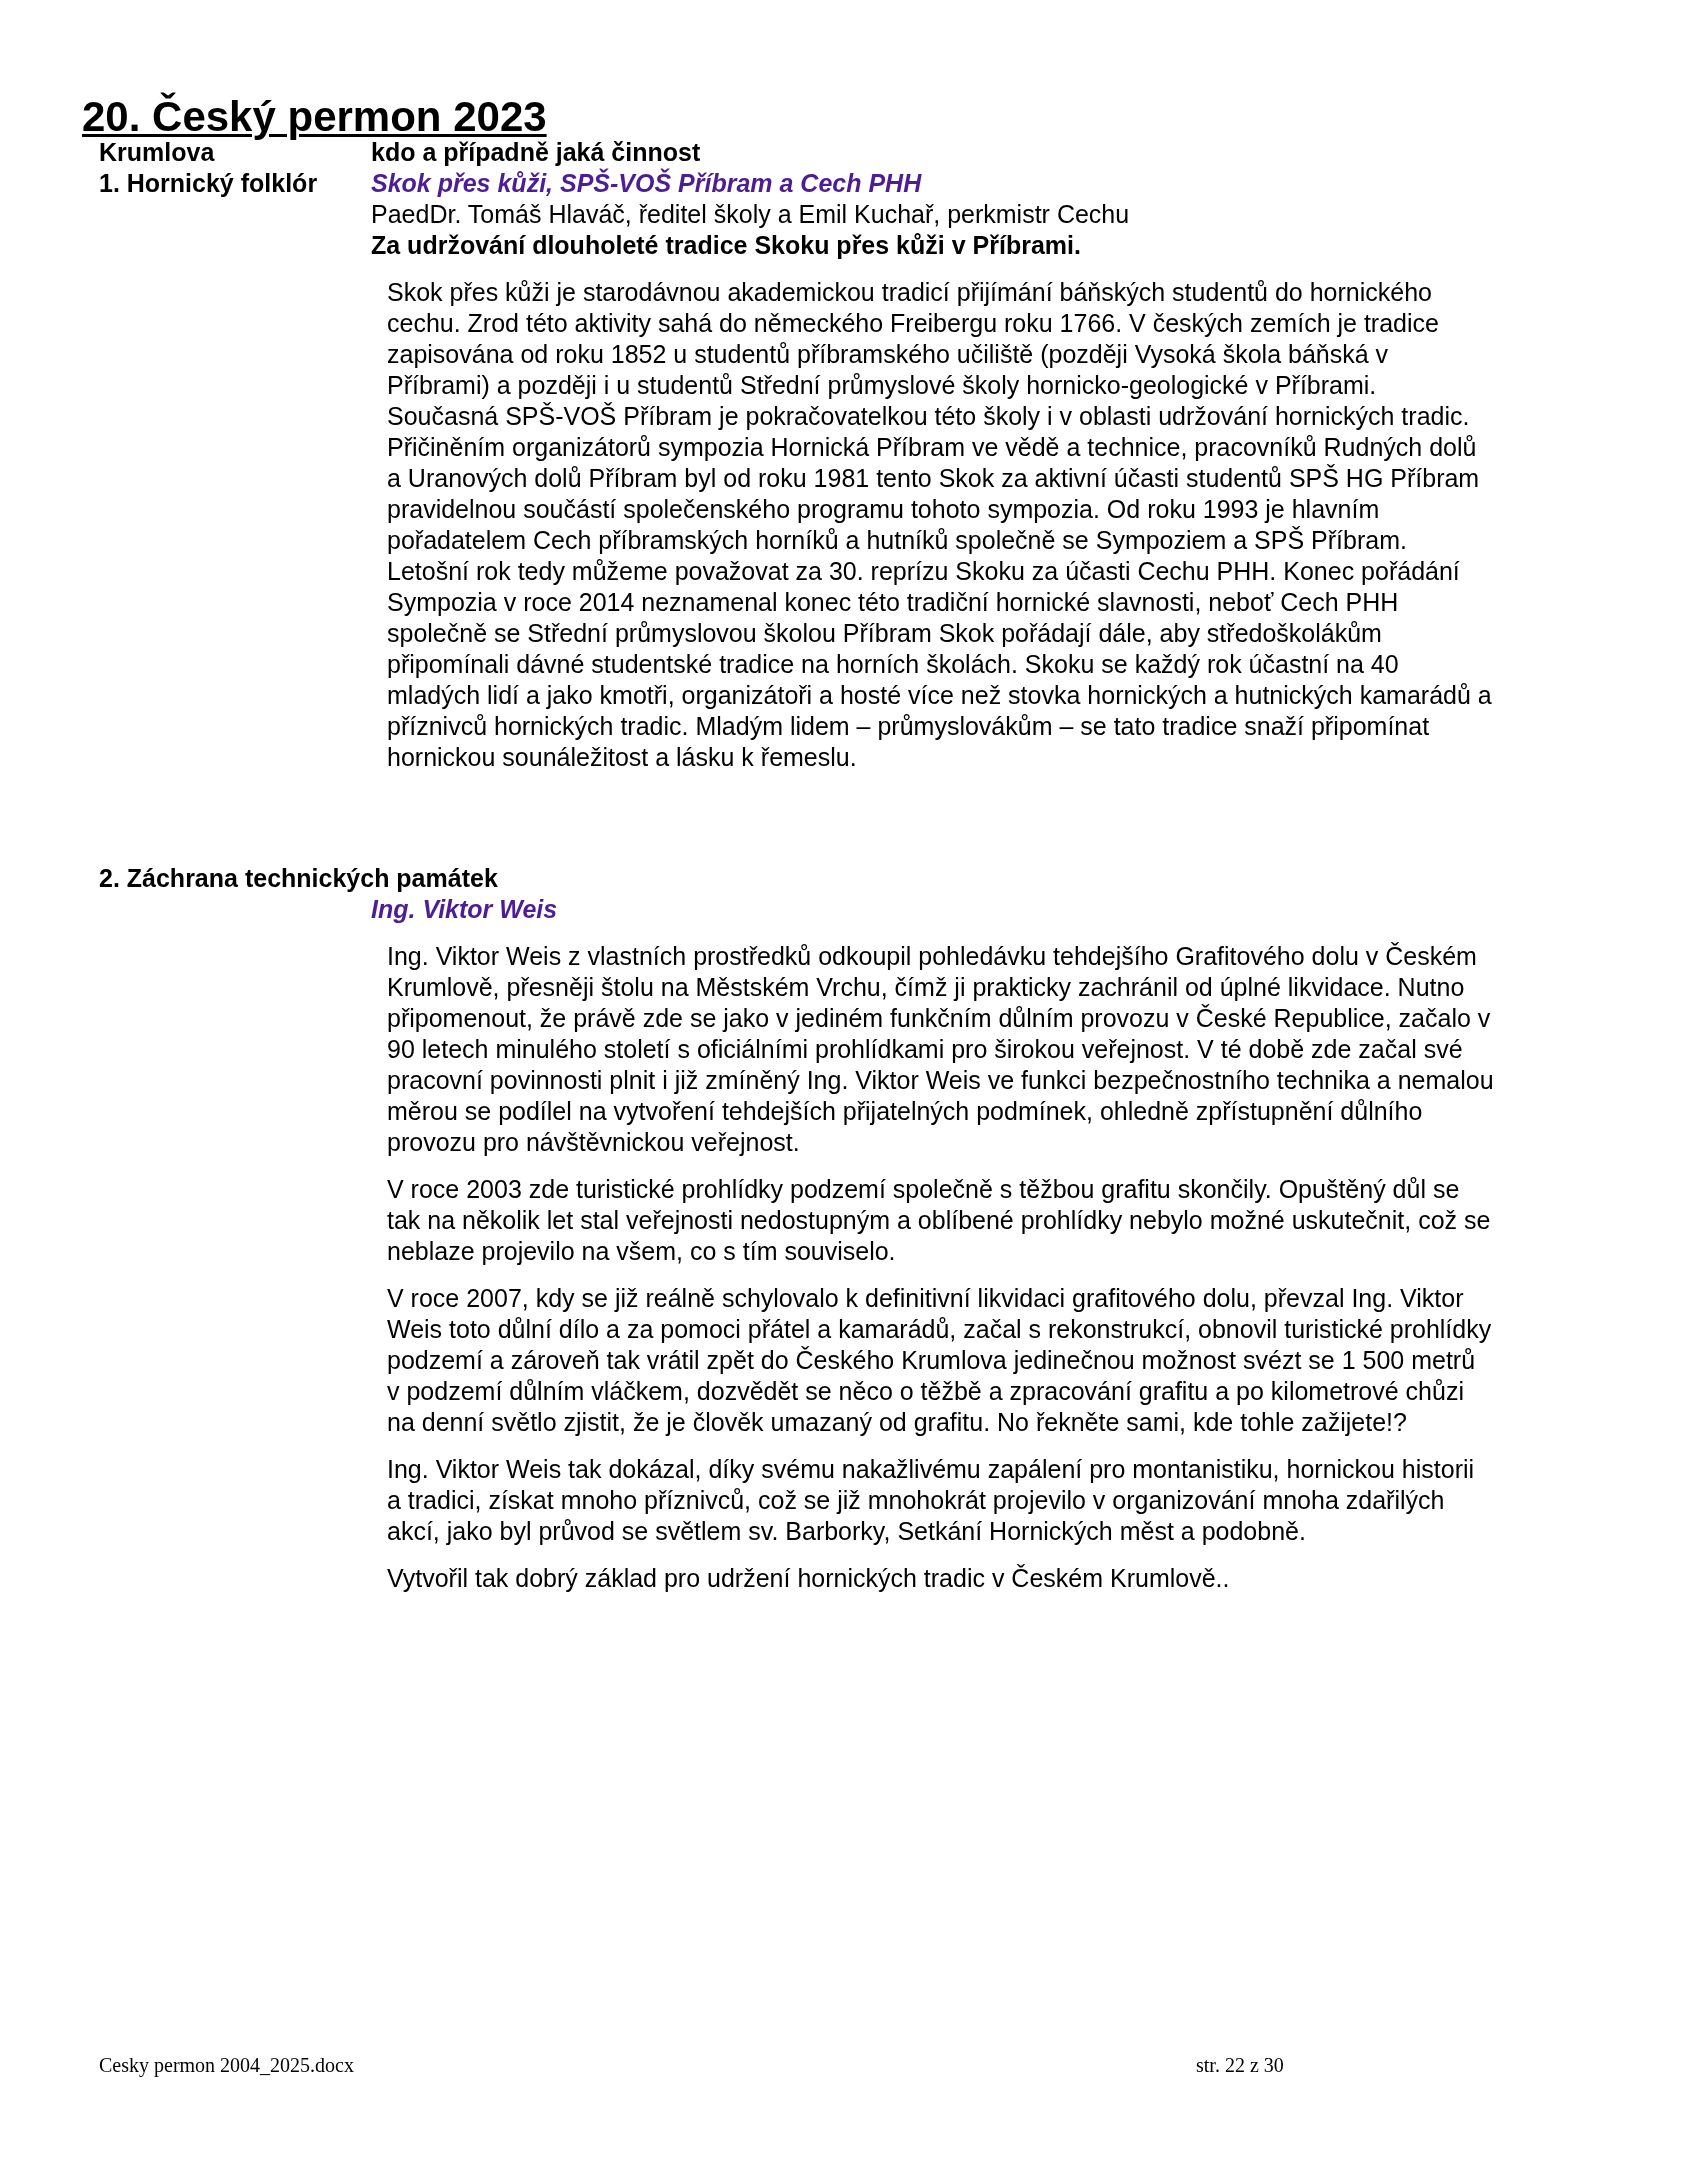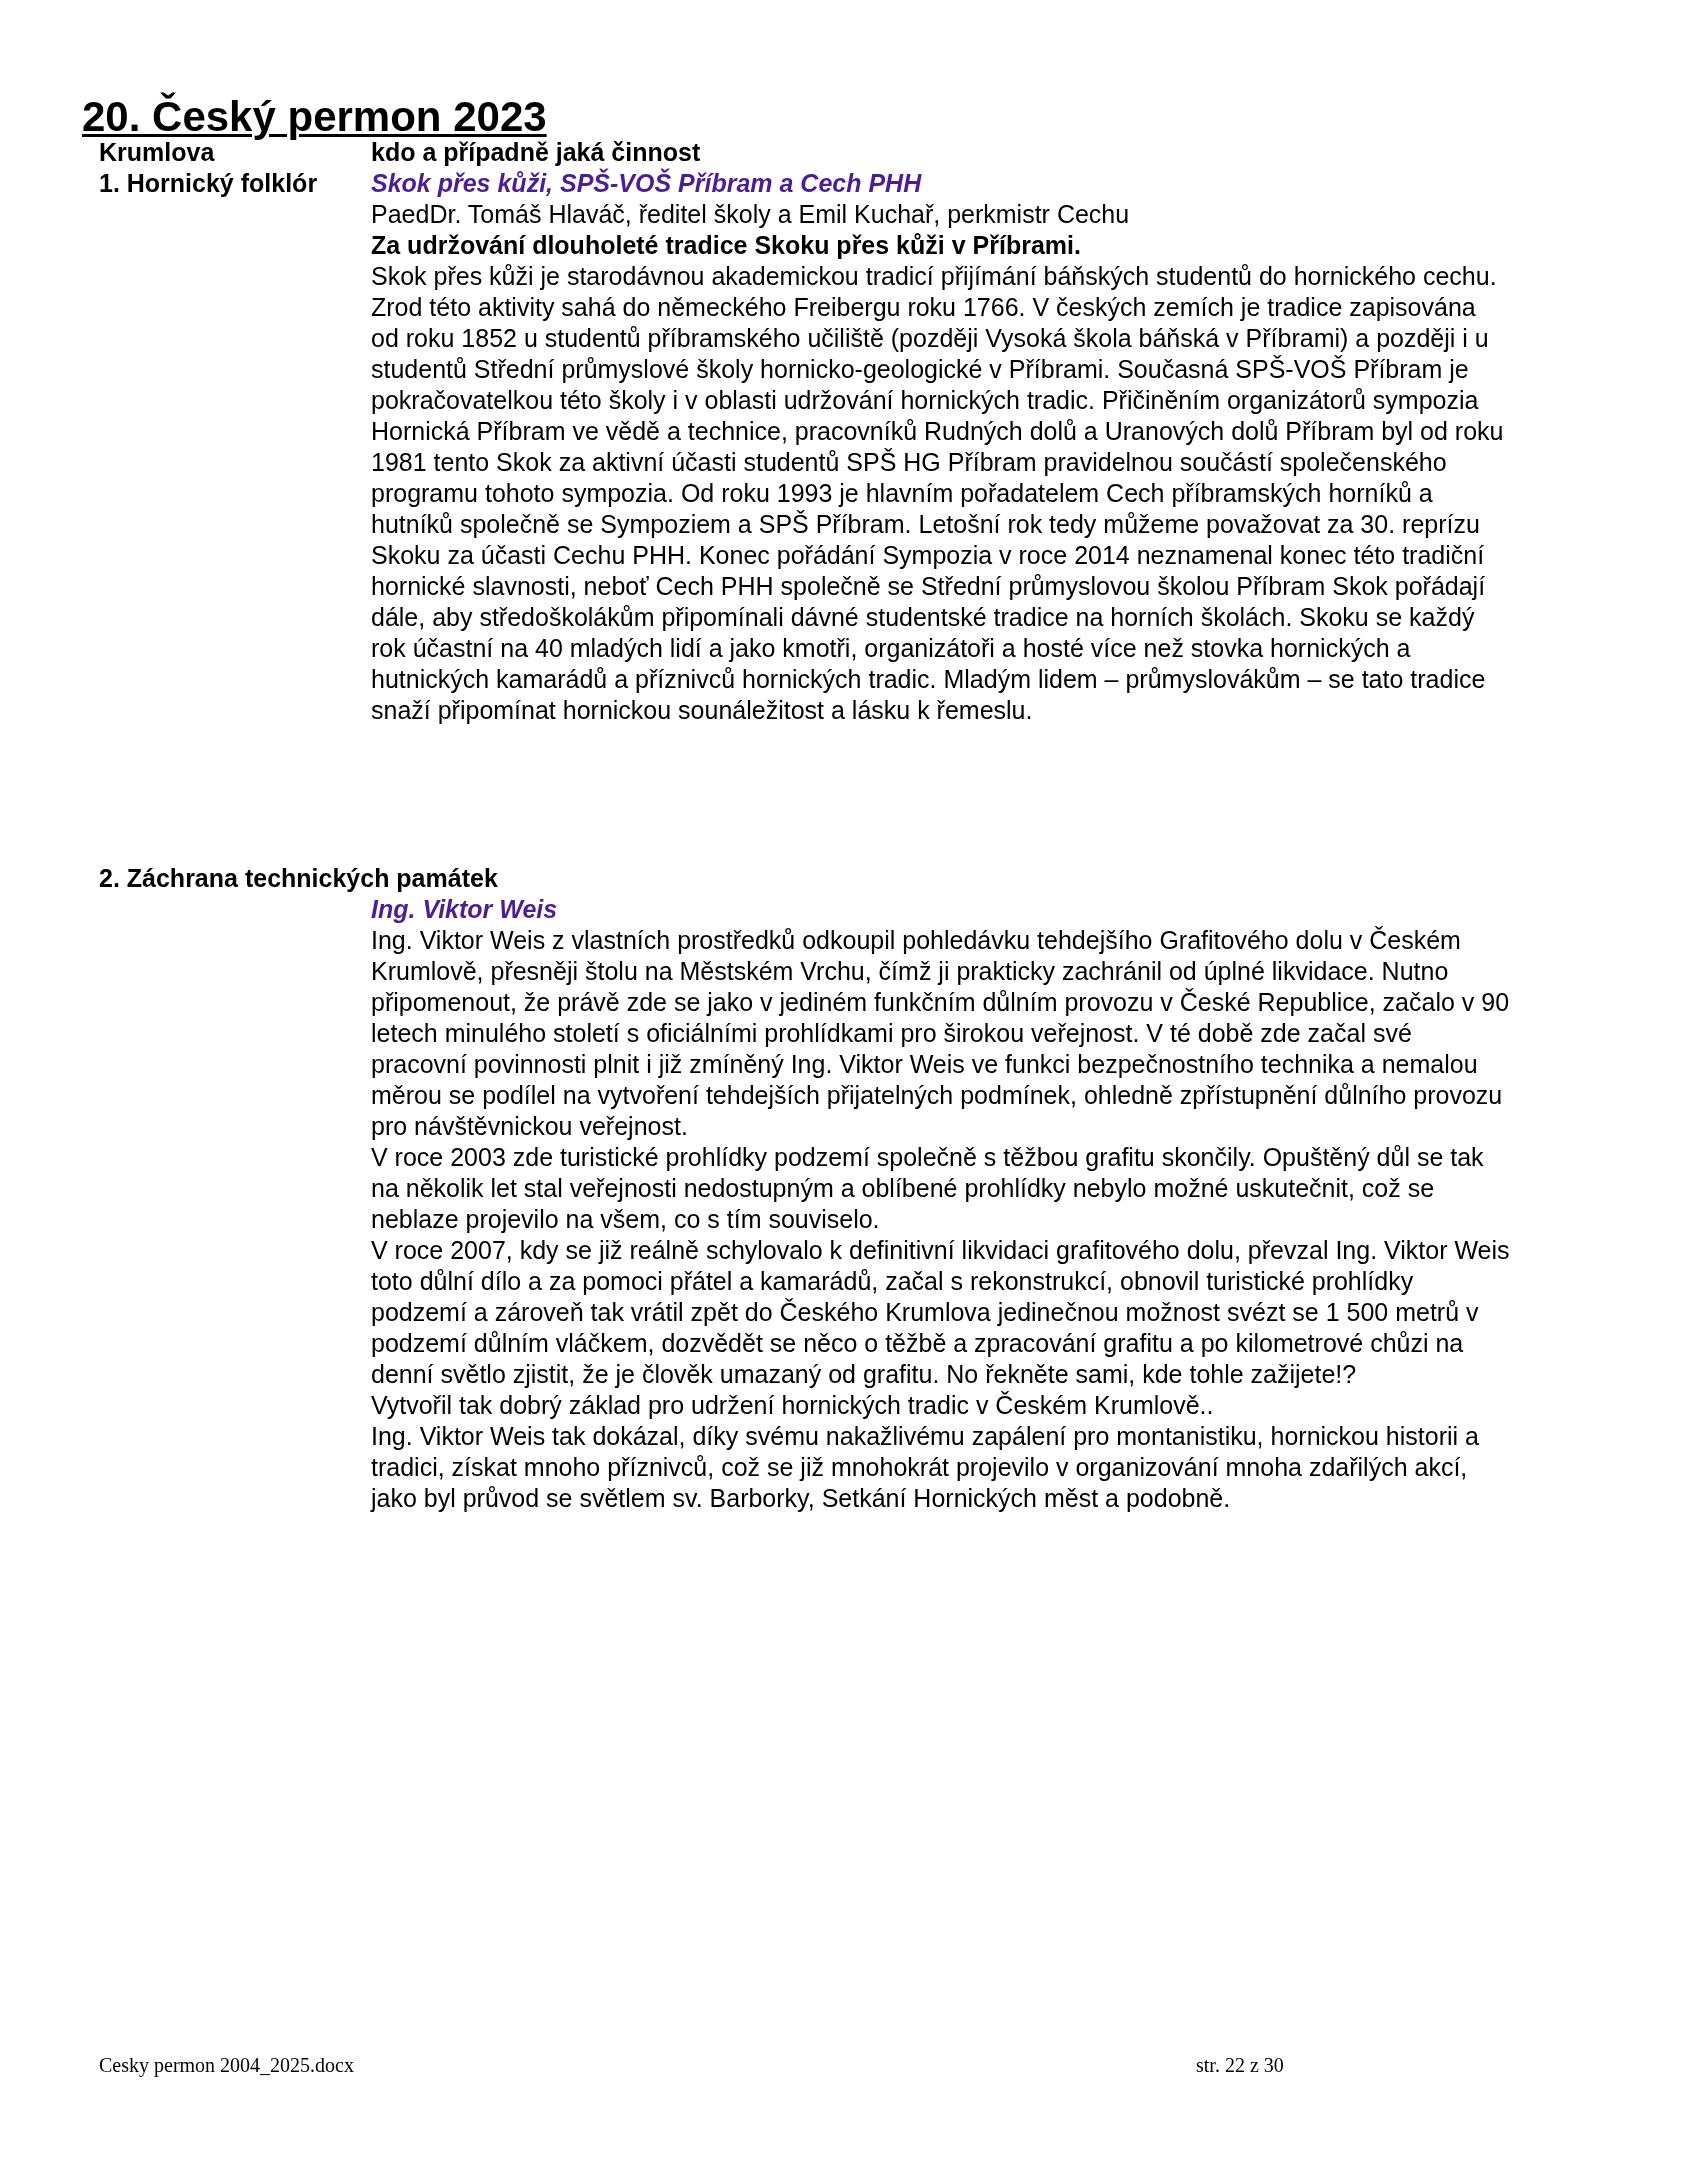--- a/index.html
+++ b/index.html
@@ -4,21 +4,21 @@
 <style>
   html, body { margin: 0; padding: 0; background: #ffffff; }
   body { width: 1683px; height: 2178px; position: relative; overflow: hidden; font-family: "Liberation Sans", sans-serif; color: #000; }
   .page { position: absolute; left: 0; top: 0; width: 1683px; height: 2178px; }
   .title { position: absolute; left: 82px; top: 99px; font-size: 42px; font-weight: bold; text-decoration: underline; text-decoration-thickness: 3px; text-underline-offset: 3px; line-height: 36px; }
   .row { position: absolute; left: 99px; width: 1406px; font-size: 25px; line-height: 31px; }
   .cat { position: absolute; left: 0; top: 0; font-weight: bold; white-space: nowrap; }
   .col { position: absolute; left: 272px; top: 0; width: 1139px; }
   .bold { font-weight: bold; }
   .blue { color: #4c1d95; font-weight: bold; font-style: italic; }
-  .para { margin: 0; }
+  .para { margin: 16px; }
   .footer { position: absolute; top: 2047px; font-family: "Liberation Serif", serif; font-size: 20px; line-height: 36px; }
   .footer-left { left: 99px; }
   .footer-right { left: 1196px; }
 </style>
 </head>
 <body>
 
 <div class="page">
 
   <div class="title">20. Český permon 2023</div>
@@ -38,22 +38,22 @@
     </div>
   </div>
 
   <div class="row" style="top:863px;">
     <div class="cat">2. Záchrana technických památek</div>
     <div class="col" style="top:31px;">
       <div class="blue">Ing. Viktor Weis</div>
       <p class="para">Ing. Viktor Weis z vlastních prostředků odkoupil pohledávku tehdejšího Grafitového dolu v Českém Krumlově, přesněji štolu na Městském Vrchu, čímž ji prakticky zachránil od úplné likvidace. Nutno připomenout, že právě zde se jako v jediném funkčním důlním provozu v České Republice, začalo v 90 letech minulého století s oficiálními prohlídkami  pro širokou veřejnost. V té době zde začal své pracovní povinnosti plnit i již zmíněný Ing. Viktor Weis ve funkci bezpečnostního technika a nemalou měrou se podílel na vytvoření tehdejších přijatelných podmínek, ohledně zpřístupnění důlního provozu pro návštěvnickou veřejnost.</p>
       <p class="para">V roce 2003 zde turistické prohlídky podzemí společně s těžbou grafitu skončily. Opuštěný důl se tak na několik let stal veřejnosti nedostupným a oblíbené prohlídky nebylo možné uskutečnit, což se neblaze projevilo na všem, co s tím souviselo.</p>
       <p class="para">V roce 2007, kdy se již reálně schylovalo k definitivní likvidaci grafitového dolu, převzal Ing. Viktor Weis toto důlní dílo a za pomoci přátel a kamarádů, začal s rekonstrukcí, obnovil turistické prohlídky podzemí a zároveň tak vrátil zpět do Českého Krumlova jedinečnou možnost svézt se 1 500 metrů v podzemí důlním vláčkem, dozvědět se něco o těžbě a zpracování grafitu a po kilometrové chůzi na denní světlo zjistit, že je člověk umazaný od grafitu. No řekněte sami, kde tohle zažijete!?</p>
+      <p class="para">Ing. Viktor Weis tak dokázal, díky svému nakažlivému zapálení pro montanistiku, hornickou historii a tradici, získat mnoho příznivců, což se již mnohokrát projevilo v organizování mnoha zdařilých akcí, jako byl průvod se světlem sv. Barborky, Setkání Hornických měst a podobně.</p>
       <p class="para">Vytvořil tak dobrý základ pro udržení hornických tradic v Českém Krumlově..</p>
-      <p class="para">Ing. Viktor Weis tak dokázal, díky svému nakažlivému zapálení pro montanistiku, hornickou historii a tradici, získat mnoho příznivců, což se již mnohokrát projevilo v organizování mnoha zdařilých akcí, jako byl průvod se světlem sv. Barborky, Setkání Hornických měst a podobně.</p>
     </div>
   </div>
 
   <div class="footer footer-left">Cesky permon 2004_2025.docx</div>
   <div class="footer footer-right">str. 22 z 30</div>
 
 </div>
 
 
 </body></html>

